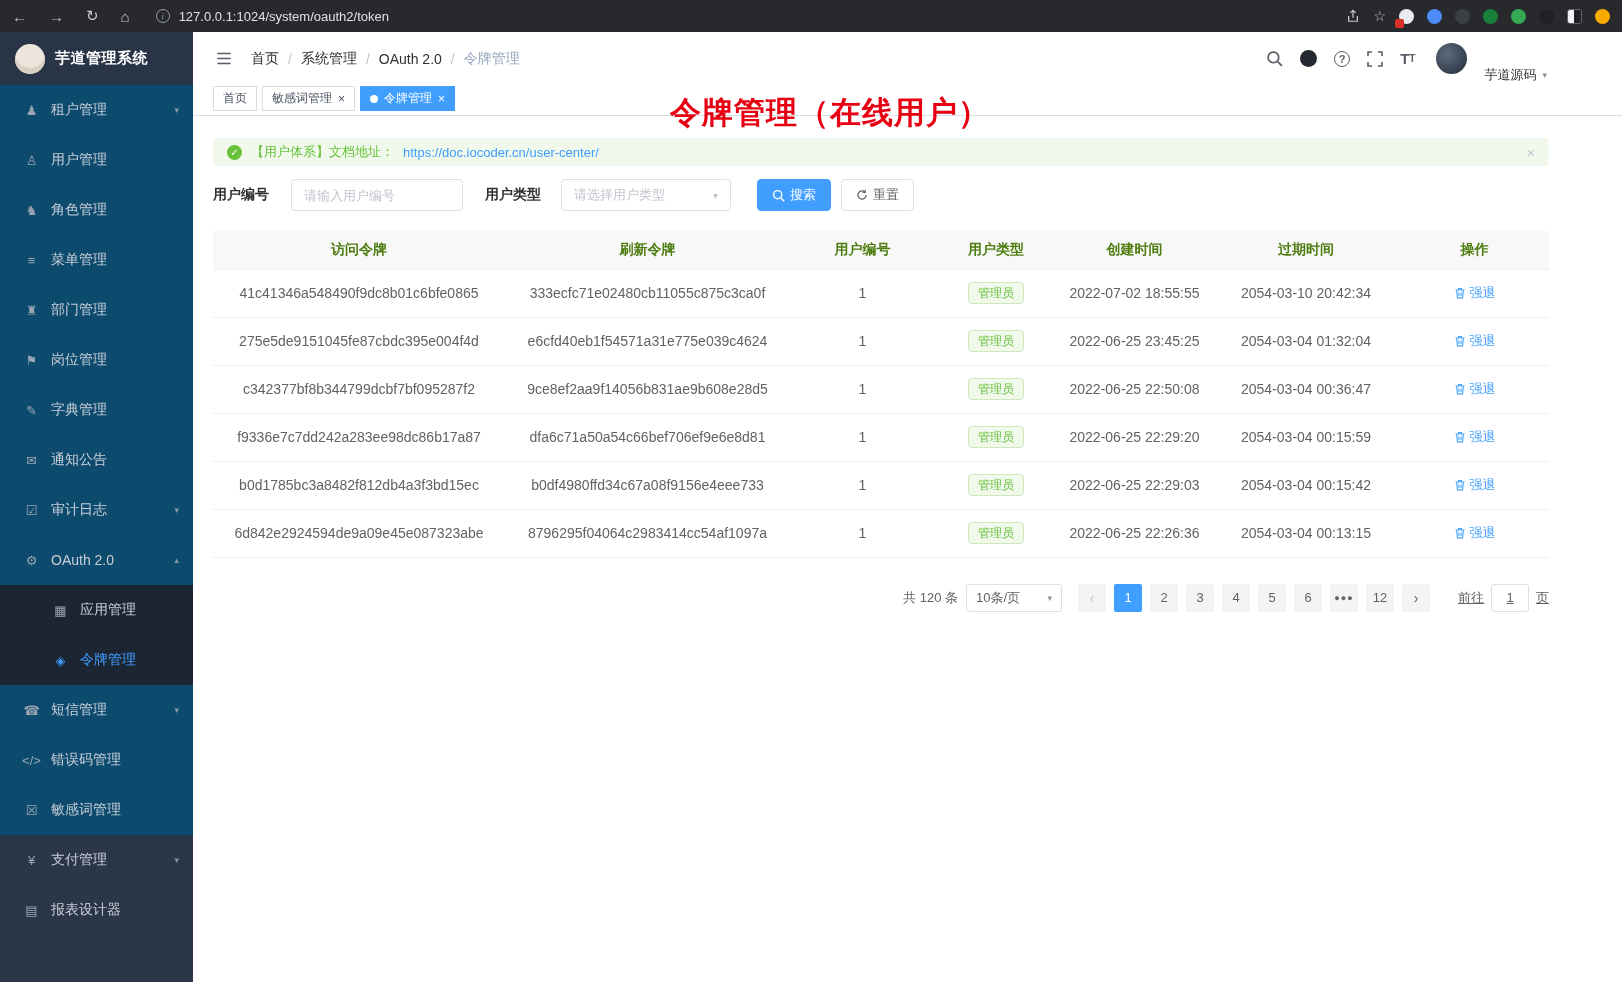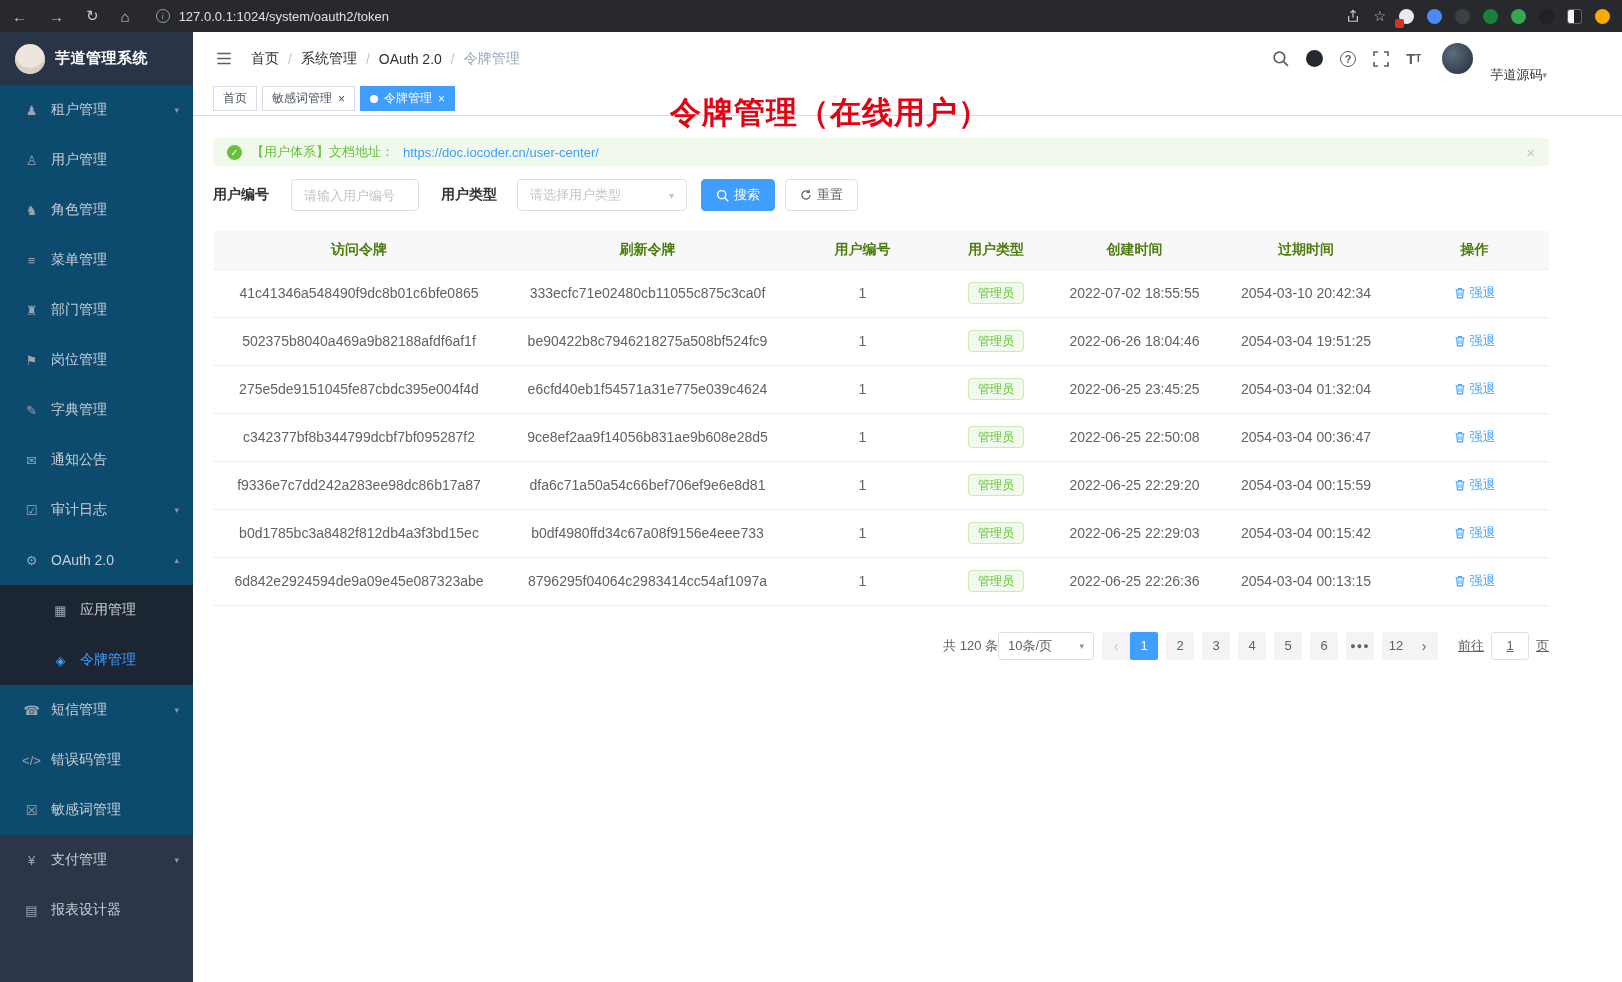--- a/index.html
+++ b/index.html
@@ -45,59 +45,59 @@
   .crumb { cursor:pointer; }
   .crumb.last { color:#97a8be; cursor:default; }
   .crumb-sep { color:#c0c4cc; }
   .nav-tools { margin-left:auto; display:flex; align-items:center; gap:17px; color:#5a5e66; }
   .tool { display:flex; align-items:center; justify-content:center; cursor:pointer; }
   .gh-circle { width:17px; height:17px; background:#24292f; border-radius:50%; }
   .help-circle { width:16px; height:16px; border:1.6px solid #5a5e66; border-radius:50%; font-size:11px; font-weight:bold; display:flex; align-items:center; justify-content:center; }
   .fontsize { font-weight:bold; font-size:15px; }
   .fontsize small { font-size:10px; }
   .nav-avatar { width:31px; height:31px; border-radius:50%; background:radial-gradient(circle at 35% 35%, #5d6b7c, #232d3b); margin-left:4px; }
-  .nav-user { font-size:13px; color:#303133; display:flex; align-items:center; cursor:pointer;margin-top:32px; }
+  .nav-user { font-size:13px; color:#303133; display:flex; align-items:center; gap:6px; cursor:pointer;margin-top:32px; }
   .caret { font-size:9px; color:#8a919c; }
 
   
   .tabbar { height:31px; background:#fff; border-bottom:1px solid #d8dce5; display:flex; align-items:center; gap:5px; padding:0 0 3px 20px; }
   .tab { height:25px; display:inline-flex; align-items:center; gap:6px; padding:0 9px; border:1px solid #d8dce5; background:#fff; font-size:12px; color:#495060; cursor:pointer; }
   .tab .dot { width:8px; height:8px; border-radius:50%; background:#fff; }
   .tab .x { font-size:12px; line-height:1; }
   .tab.active { background:#409eff; border-color:#409eff; color:#fff; }
 
   
   .content { flex:1; padding:22px 73px 0 20px; background:#fff; position:relative; }
 
   .alert { height:28px; background:#f0f9eb; border-radius:4px; display:flex; align-items:center; gap:9px; padding:0 14px; font-size:13px; color:#67c23a; }
   .check { width:15px; height:15px; border-radius:50%; background:#67c23a; color:#fff; font-size:10px; display:flex; align-items:center; justify-content:center; flex-shrink:0; }
   .alert a { color:#409eff; text-decoration:none; cursor:pointer; }
   .alert .close { margin-left:auto; color:#c0c4cc; font-size:15px; cursor:pointer; }
 
   .filters { display:flex; align-items:center; margin-top:13px; font-size:14px; }
   .f-label { font-weight:bold; color:#303133; }
   .input, .select { height:32px; border:1px solid #dcdfe6; border-radius:4px; display:flex; align-items:center; padding:0 12px; font-size:13px; background:#fff; }
-  .input { width:128px; margin:0 22px; }
+  .input { width:172px; margin:0 22px; }
   .input input { border:none; outline:none; width:100%; font-size:13px; color:#606266; font-family:inherit; }
   .input input::placeholder { color:#c0c4cc; }
   .select { width:170px; margin:0 10px 0 20px; justify-content:space-between; color:#c0c4cc; cursor:pointer; }
   .select .caret { color:#c0c4cc; font-size:10px; }
   .btn { height:32px; border-radius:4px; font-size:13px; display:inline-flex; align-items:center; gap:5px; padding:0 14px; cursor:pointer; font-family:inherit; }
-  .btn-primary { background:#409eff; border:1px solid #409eff; color:#fff; margin-left:4px; }
+  .btn-primary { background:#409eff; border:1px solid #409eff; color:#fff; margin-left:16px; }
   .btn-plain { background:#fff; border:1px solid #dcdfe6; color:#606266; margin-left:10px; }
 
   
   table { width:1336px; border-collapse:collapse; table-layout:fixed; margin-top:20px; font-size:14px; }
   thead th { height:38px; background:#f8f8f9; color:#4d7c0f; font-weight:bold; text-align:center; border-bottom:1px solid #ebeef5; }
   tbody td { height:48px; text-align:center; color:#606266; border-bottom:1px solid #ebeef5; overflow:hidden; white-space:nowrap; }
   .tag { display:inline-block; background:#f0f9eb; border:1px solid #cde9b8; color:#67c23a; border-radius:4px; font-size:12px; padding:2px 9px; line-height:1.4; }
   .force { color:#409eff; display:inline-flex; align-items:center; gap:4px; font-size:13px; cursor:pointer; text-decoration:none; }
 
   
-  .pagination { width:1336px; display:flex; align-items:center; justify-content:flex-end; margin-top:26px; font-size:13px; color:#606266; }
+  .pagination { width:1336px; display:flex; align-items:center; justify-content:flex-end; gap:8px; margin-top:26px; font-size:13px; color:#606266; }
   .pg-size { width:96px; height:28px; border:1px solid #dcdfe6; border-radius:3px; display:flex; align-items:center; justify-content:space-between; padding:0 9px; color:#606266; cursor:pointer; margin-right:8px; }
   .pg-btn { min-width:28px; height:28px; background:#f4f4f5; border:none; border-radius:2px; color:#606266; font-size:13px; cursor:pointer; display:inline-flex; align-items:center; justify-content:center; font-family:inherit; }
   .pg-btn.active { background:#409eff; color:#fff; }
   .pg-btn.more { letter-spacing:1px; font-size:9px; }
   .pg-arrow { font-size:14px; }
   .pg-arrow.disabled { color:#c0c4cc; cursor:default; }
   .pages { display:flex; gap:8px; }
   .goto { display:flex; align-items:center; gap:7px; margin-left:20px;text-decoration:underline; }
   .goto input { width:38px; height:28px; border:1px solid #dcdfe6; border-radius:3px; text-align:center; font-size:13px; color:#606266; outline:none; font-family:inherit; }
 
@@ -366,36 +366,20 @@
     <td>
       <a class="force">
         <svg width="12" height="12" viewBox="0 0 16 16" fill="none" stroke="#409eff" stroke-width="1.4">
                       <path d="M2 4h12M6 4V2h4v2M3.5 4l1 10.5h7l1-10.5M6.5 7v5M9.5 7v5"></path>
                     </svg>
         <span>强退</span>
       </a>
     </td>
   </tr>
               <tr>
-    <td>502375b8040a469a9b82188afdf6af1f</td>
-    <td>be90422b8c7946218275a508bf524fc9</td>
-    <td>1</td>
-    <td><span class="tag">管理员</span></td>
-    <td>2022-06-26 18:04:46</td>
-    <td>2054-03-04 19:51:25</td>
-    <td>
-      <a class="force">
-        <svg width="12" height="12" viewBox="0 0 16 16" fill="none" stroke="#409eff" stroke-width="1.4">
-                      <path d="M2 4h12M6 4V2h4v2M3.5 4l1 10.5h7l1-10.5M6.5 7v5M9.5 7v5"></path>
-                    </svg>
-        <span>强退</span>
-      </a>
-    </td>
-  </tr>
-              <tr>
     <td>275e5de9151045fe87cbdc395e004f4d</td>
     <td>e6cfd40eb1f54571a31e775e039c4624</td>
     <td>1</td>
     <td><span class="tag">管理员</span></td>
     <td>2022-06-25 23:45:25</td>
     <td>2054-03-04 01:32:04</td>
     <td>
       <a class="force">
         <svg width="12" height="12" viewBox="0 0 16 16" fill="none" stroke="#409eff" stroke-width="1.4">
                       <path d="M2 4h12M6 4V2h4v2M3.5 4l1 10.5h7l1-10.5M6.5 7v5M9.5 7v5"></path>

